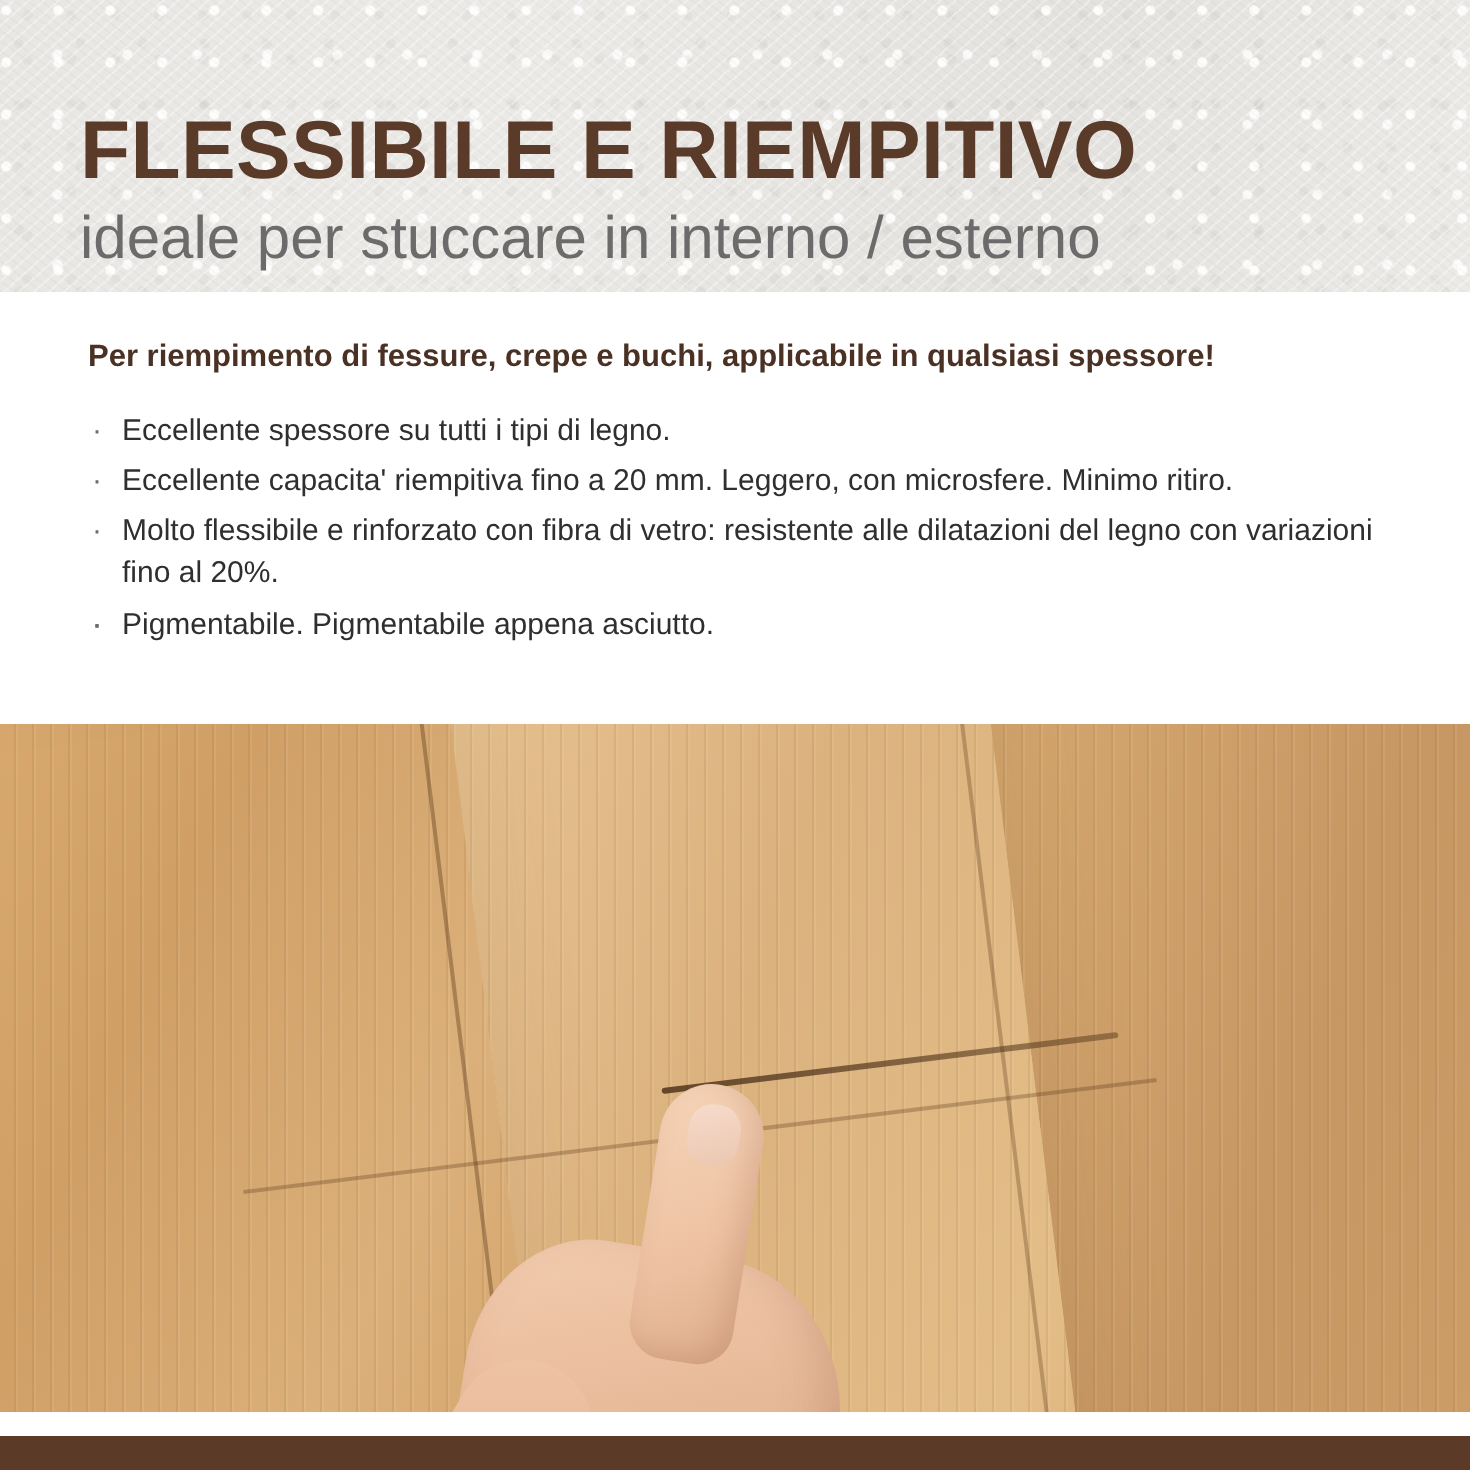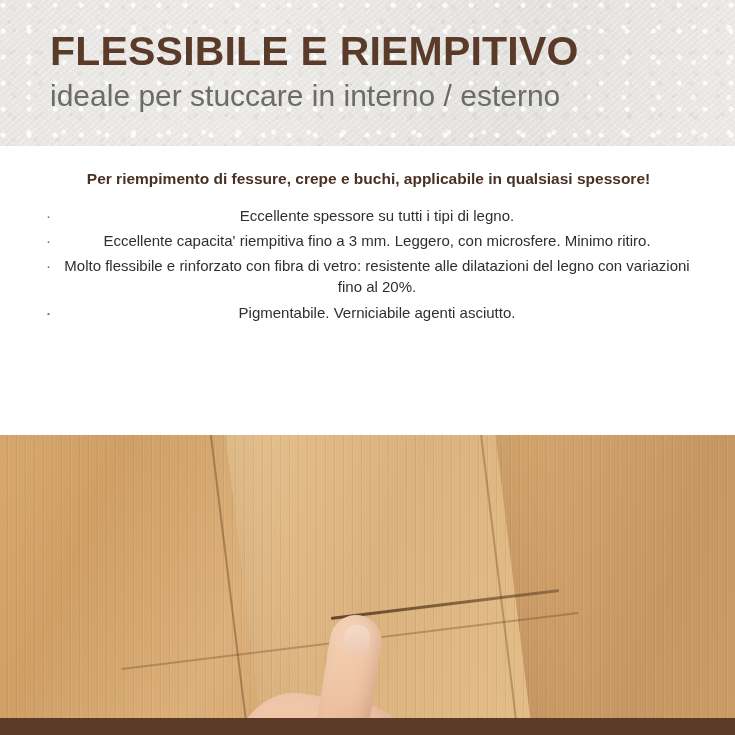--- a/index.html
+++ b/index.html
@@ -39,21 +39,22 @@
     position: absolute;
     inset: 0;
     background:
       repeating-linear-gradient(37deg, rgba(0,0,0,0.018) 0 1px, rgba(0,0,0,0) 1px 4px),
       repeating-linear-gradient(-42deg, rgba(255,255,255,0.35) 0 1px, rgba(0,0,0,0) 1px 5px);
     pointer-events: none;
   }
   .header-inner {
     position: relative;
     z-index: 2;
-    padding: 30px 0 0 50px;
+    padding: 30px 0 0 40px;
+    margin-top: 24px;
   }
   .title-main {
     font-size: 41px;
     font-weight: bold;
     letter-spacing: 0.2px;
     color: #5a3a28;
     line-height: 1.05;
     margin: 0;
     white-space: nowrap;
   }
@@ -62,24 +63,23 @@
     font-weight: normal;
     color: #6b6b6b;
     line-height: 1.15;
     margin: 6px 0 0 0;
     white-space: nowrap;
   }
 
   
   .content {
     padding: 24px 42px 0 44px;
-    height: 289px;
+    height: 216px;
     box-sizing: border-box;
     background: #ffffff;
-    text-align: center;
   }
   .lead {
     font-size: 15.5px;
     font-weight: bold;
     color: #4a3124;
     margin: 0 0 16px 0;
     line-height: 1.2;
   }
   ul.bullets {
     list-style: none;
@@ -282,35 +282,35 @@
 
   <div class="content">
     <p class="lead">Per riempimento di fessure, crepe e buchi, applicabile in qualsiasi spessore!</p>
     <ul class="bullets">
       <li>
         <span class="dot">·</span>
         <span>Eccellente spessore su tutti i tipi di legno.</span>
       </li>
       <li>
         <span class="dot">·</span>
-        <span>Eccellente capacita' riempitiva fino a 3 mm. Leggero, con microsfere. Minimo ritiro.</span>
+        <span>Eccellente capacita' riempitiva fino a 20 mm. Leggero, con microsfere. Minimo ritiro.</span>
       </li>
       <li>
         <span class="dot">·</span>
         <span>Molto flessibile e rinforzato con fibra di vetro: resistente alle dilatazioni del legno con variazioni fino al 20%.</span>
       </li>
       <li>
         <span class="dot">·</span>
       </li>
       <li>
         <span class="dot">·</span>
       </li>
       <li>
         <span class="dot">·</span>
-        <span>Pigmentabile. Verniciabile agenti asciutto.</span>
+        <span>Pigmentabile. Pigmentabile appena asciutto.</span>
       </li>
     </ul>
   </div>
 
   <div class="photo">
     <div class="floor"></div>
     <div class="board-a">
         <div class="grain"></div>
       </div>
     <div class="board-b">

